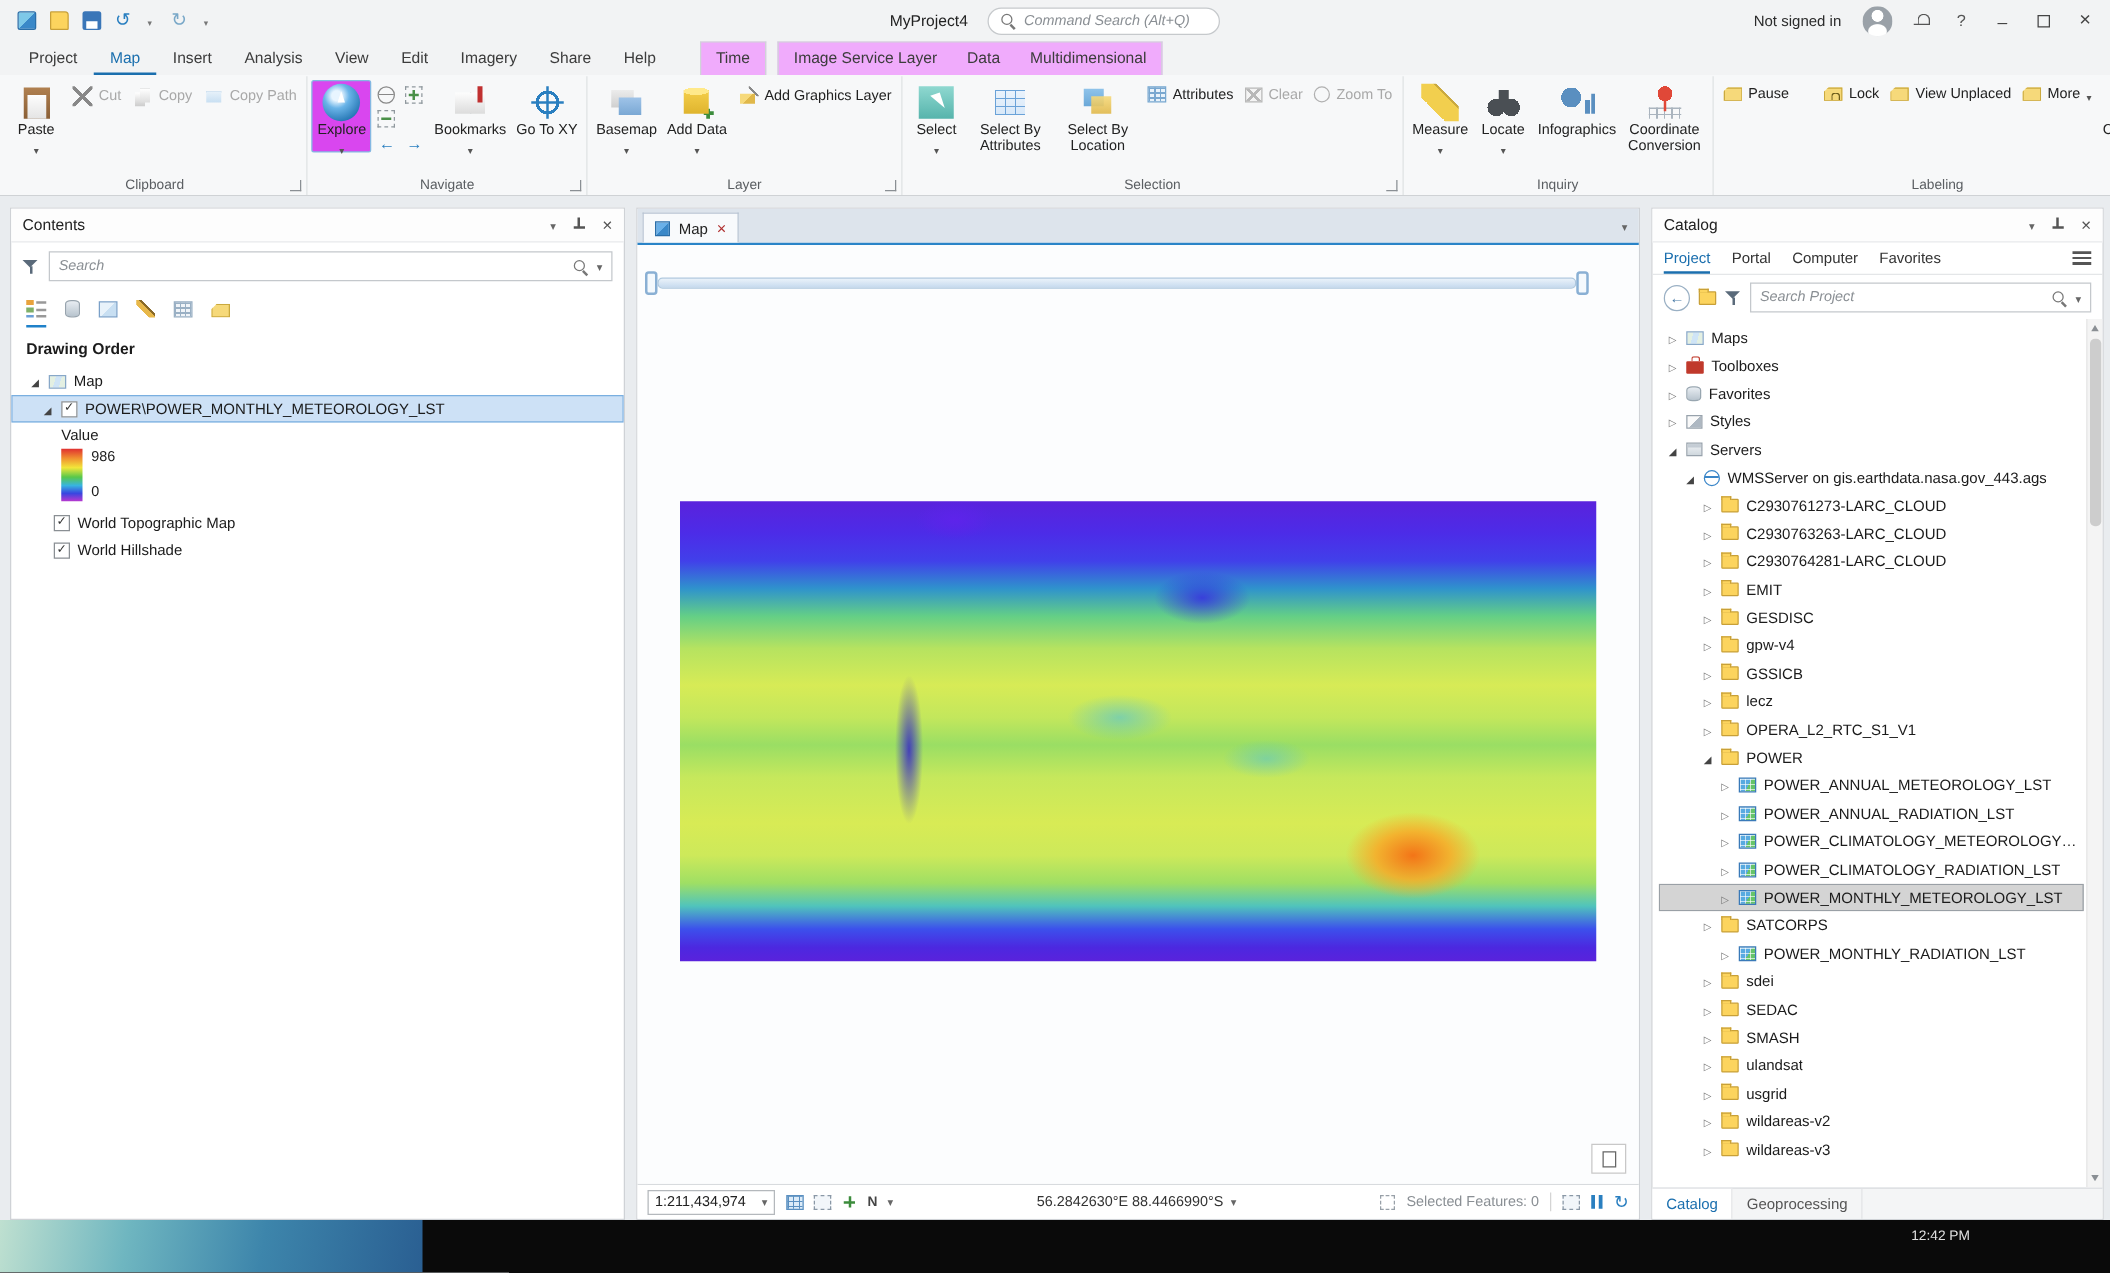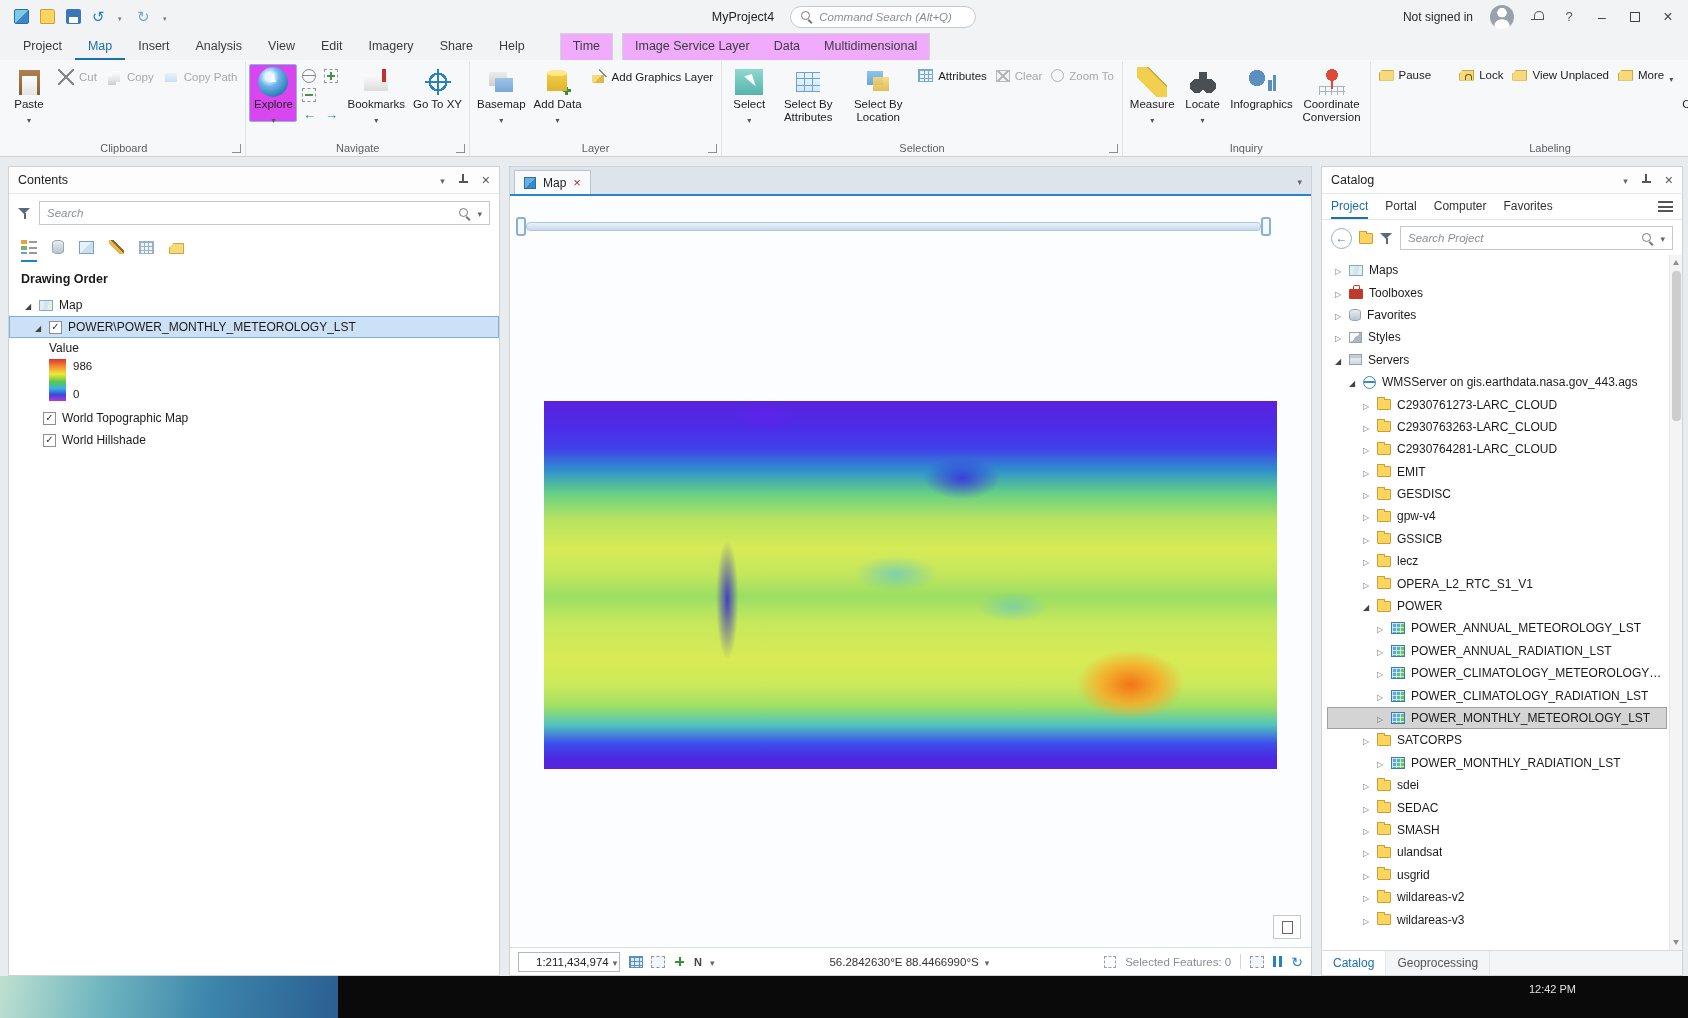--- a/index.html
+++ b/index.html
@@ -167,21 +167,21 @@
  radial-gradient(ellipse 75px 48px at 80% 77%, rgba(245,110,20,.95) 0%, rgba(248,170,40,.85) 40%, rgba(248,200,60,0) 72%),
  radial-gradient(ellipse 55px 30px at 57% 21%, rgba(55,45,225,.85) 0%, rgba(55,45,225,0) 70%),
  radial-gradient(ellipse 16px 85px at 25% 54%, rgba(45,25,205,.8) 0%, rgba(45,25,205,0) 70%),
  radial-gradient(ellipse 45px 22px at 30% 4%, rgba(95,35,235,.9) 0%, rgba(95,35,235,0) 70%),
  radial-gradient(ellipse 60px 26px at 48% 47%, rgba(70,190,230,.55) 0%, rgba(70,190,230,0) 70%),
  radial-gradient(ellipse 50px 22px at 64% 56%, rgba(70,190,230,.45) 0%, rgba(70,190,230,0) 70%),
  linear-gradient(to bottom,#5a22dc 0%,#4c2ce8 7%,#4140ea 13%,#2f93cc 19%,#64cf86 25%,#b6e360 32%,#d7eb56 40%,#c3e75c 47%,#9ade64 53%,#c6e85c 60%,#d8eb55 70%,#cde95a 77%,#9fdf64 83%,#50c4bc 88%,#3c50ec 93%,#4c28e0 97%,#5a22dc 100%)}
 .ovbtn{position:absolute;right:10px;bottom:8px;width:28px;height:24px;background:#fff;border:1px solid #c8c8c8;display:flex;align-items:center;justify-content:center}
 .page-ic{width:11px;height:13px;border:1.5px solid #666;background:#fff}
 .statusbar{height:28px;border-top:1px solid #d8dbde;display:flex;align-items:center;padding:0 8px;gap:9px;flex:none;background:#fff;font-size:11.5px;color:#444}
-.scale{width:102px;height:20px;border:1px solid #b4b8bc;display:flex;align-items:center;padding:0 17px;gap:4px;background:#fff;flex:none}
+.scale{width:102px;height:20px;border:1px solid #b4b8bc;display:flex;align-items:center;padding:0 5px;gap:4px;background:#fff;flex:none}
 .scale .txt{flex:1;font-size:11.5px;color:#222;white-space:nowrap}
 .sb-icons{display:flex;align-items:center;gap:8px}
 .sbi-tbl{width:14px;height:12px;border:1px solid #5a8fc0;background:repeating-linear-gradient(to right,#5a8fc0 0 1px,transparent 1px 4.5px),repeating-linear-gradient(to bottom,#5a8fc0 0 1px,transparent 1px 4px),#dcebf8}
 .sbi-grid{width:14px;height:12px;border:1px dashed #8a98a6;background:#f2f6fa}
 .sbi-plus{width:13px;height:13px;background:linear-gradient(#3c8c3c,#3c8c3c) center/9px 2px no-repeat,linear-gradient(#3c8c3c,#3c8c3c) center/2px 9px no-repeat}
 .sbi-n::before{content:"N";font-size:11px;color:#444;font-weight:bold}
 .coords{flex:1;text-align:center;color:#333;display:flex;align-items:center;justify-content:center;gap:6px}
 .sb-right{display:flex;align-items:center;gap:9px;color:#8a8f94}
 .dash-i{width:12px;height:12px;border:1px dashed #98a0a8}
 .vline{width:1px;height:15px;background:#d4d4d4}

